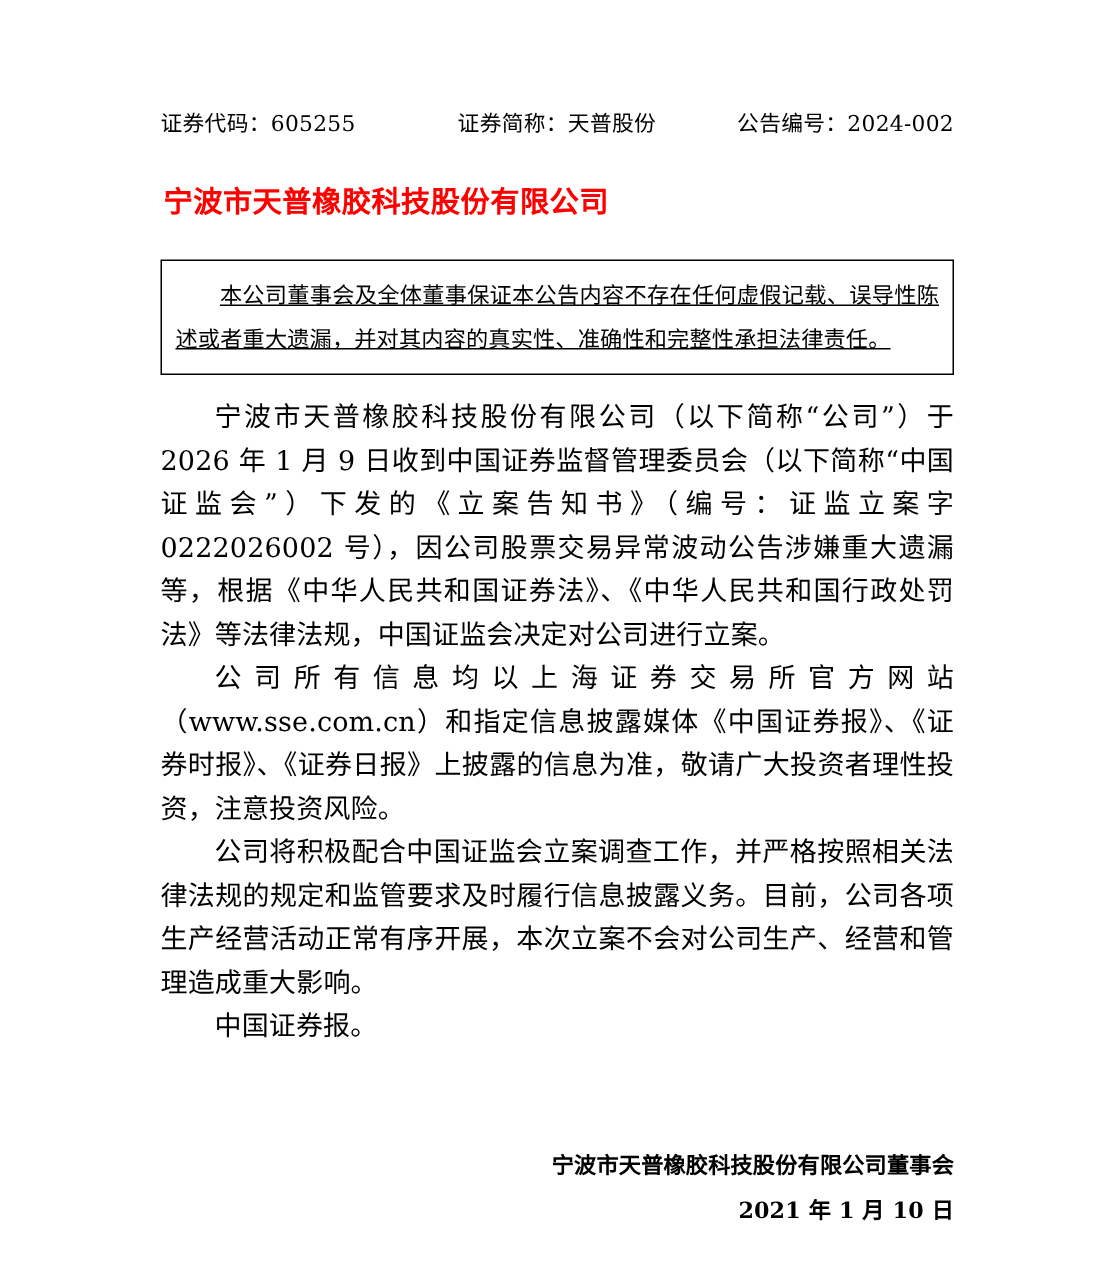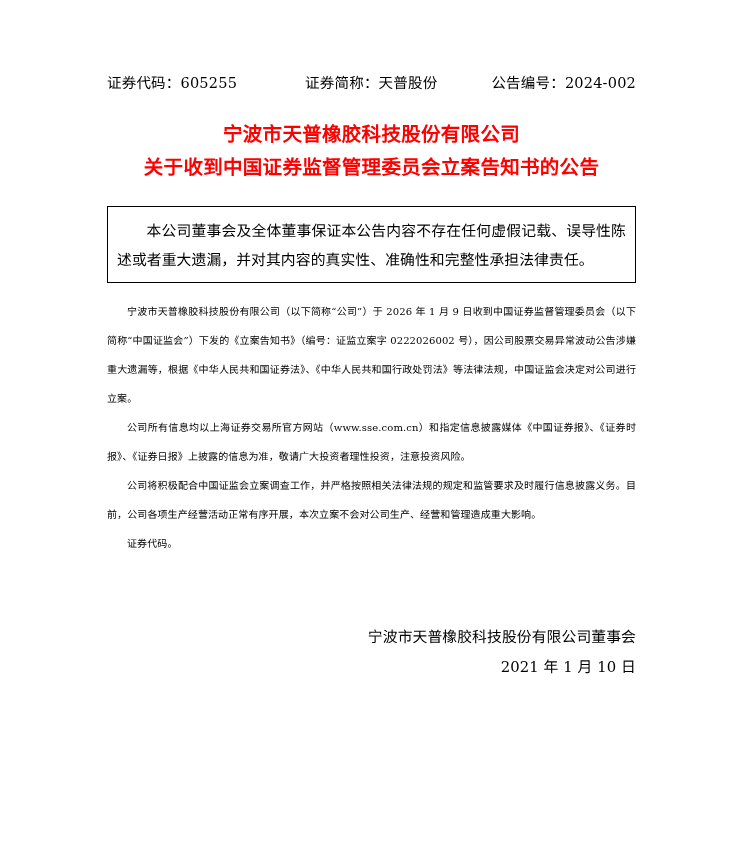--- a/index.html
+++ b/index.html
@@ -42,21 +42,20 @@
     white-space: nowrap;
   }
   .doc-header .hdr-item {
     display: inline-block;
   }
   .hdr-mid { margin-left: 14px; text-align: right; }
 
   
   .doc-title {
     margin-top: 25px;
-    text-align: center;
     color: #ff0000;
     font-weight: bold;
     font-size: 19.5px;
     line-height: 33px;
     letter-spacing: 0.3px;
     font-family: "DejaVu Sans", "Liberation Sans", sans-serif;
     padding: 0 2px;
   }
 
   
@@ -68,72 +67,72 @@
     padding: 9px 9px 8px 9px;
   }
   .disclaimer-text {
     font-size: 14.8px;
     line-height: 29px;
     text-align: justify;
     text-align-last: left;
     text-indent: 2em;
     letter-spacing: 0.1px;
     margin: 0;
+    text-decoration: underline;
   }
 
   
   .body-block {
     margin-top: 14px;
   }
   .para {
-    font-size: 10px;
+    font-size: 18px;
     line-height: 29px;
     text-align: justify;
     text-align-last: left;
     text-indent: 2em;
     letter-spacing: 0.1px;
     margin: 0;
   }
 
   
   .signature {
     margin-top: 64px;
     text-align: right;
     font-size: 14.8px;
     line-height: 30px;
     letter-spacing: 0.1px;
   }
-  .sig-line { display: block; }
+  .sig-line { display: block; font-weight: bold; }
 </style>
 </head>
 <body>
 
 <div class="page">
   <div class="content">
 
     <div class="doc-header">
       <span class="hdr-item">证券代码：605255</span>
       <span class="hdr-item hdr-mid">证券简称：天普股份</span>
       <span class="hdr-item">公告编号：2024-002</span>
     </div>
 
     <div class="doc-title">
       <div>宁波市天普橡胶科技股份有限公司</div>
-      <div>关于收到中国证券监督管理委员会立案告知书的公告</div>
     </div>
 
     <div class="disclaimer-box">
       <p class="disclaimer-text">本公司董事会及全体董事保证本公告内容不存在任何虚假记载、误导性陈述或者重大遗漏，并对其内容的真实性、准确性和完整性承担法律责任。</p>
     </div>
 
     <div class="body-block">
       <p class="para">宁波市天普橡胶科技股份有限公司（以下简称“公司”）于 2026 年 1 月 9 日收到中国证券监督管理委员会（以下简称“中国证监会”）下发的《立案告知书》（编号：证监立案字 0222026002 号），因公司股票交易异常波动公告涉嫌重大遗漏等，根据《中华人民共和国证券法》、《中华人民共和国行政处罚法》等法律法规，中国证监会决定对公司进行立案。</p>
       <p class="para">公司所有信息均以上海证券交易所官方网站（www.sse.com.cn）和指定信息披露媒体《中国证券报》、《证券时报》、《证券日报》上披露的信息为准，敬请广大投资者理性投资，注意投资风险。</p>
       <p class="para">公司将积极配合中国证监会立案调查工作，并严格按照相关法律法规的规定和监管要求及时履行信息披露义务。目前，公司各项生产经营活动正常有序开展，本次立案不会对公司生产、经营和管理造成重大影响。</p>
-      <p class="para">证券代码。</p>
+      <p class="para">中国证券报。</p>
     </div>
 
     <div class="signature">
       <span class="sig-line">宁波市天普橡胶科技股份有限公司董事会</span>
       <span class="sig-line">2021 年 1 月 10 日</span>
     </div>
 
   </div>
 </div>
 

